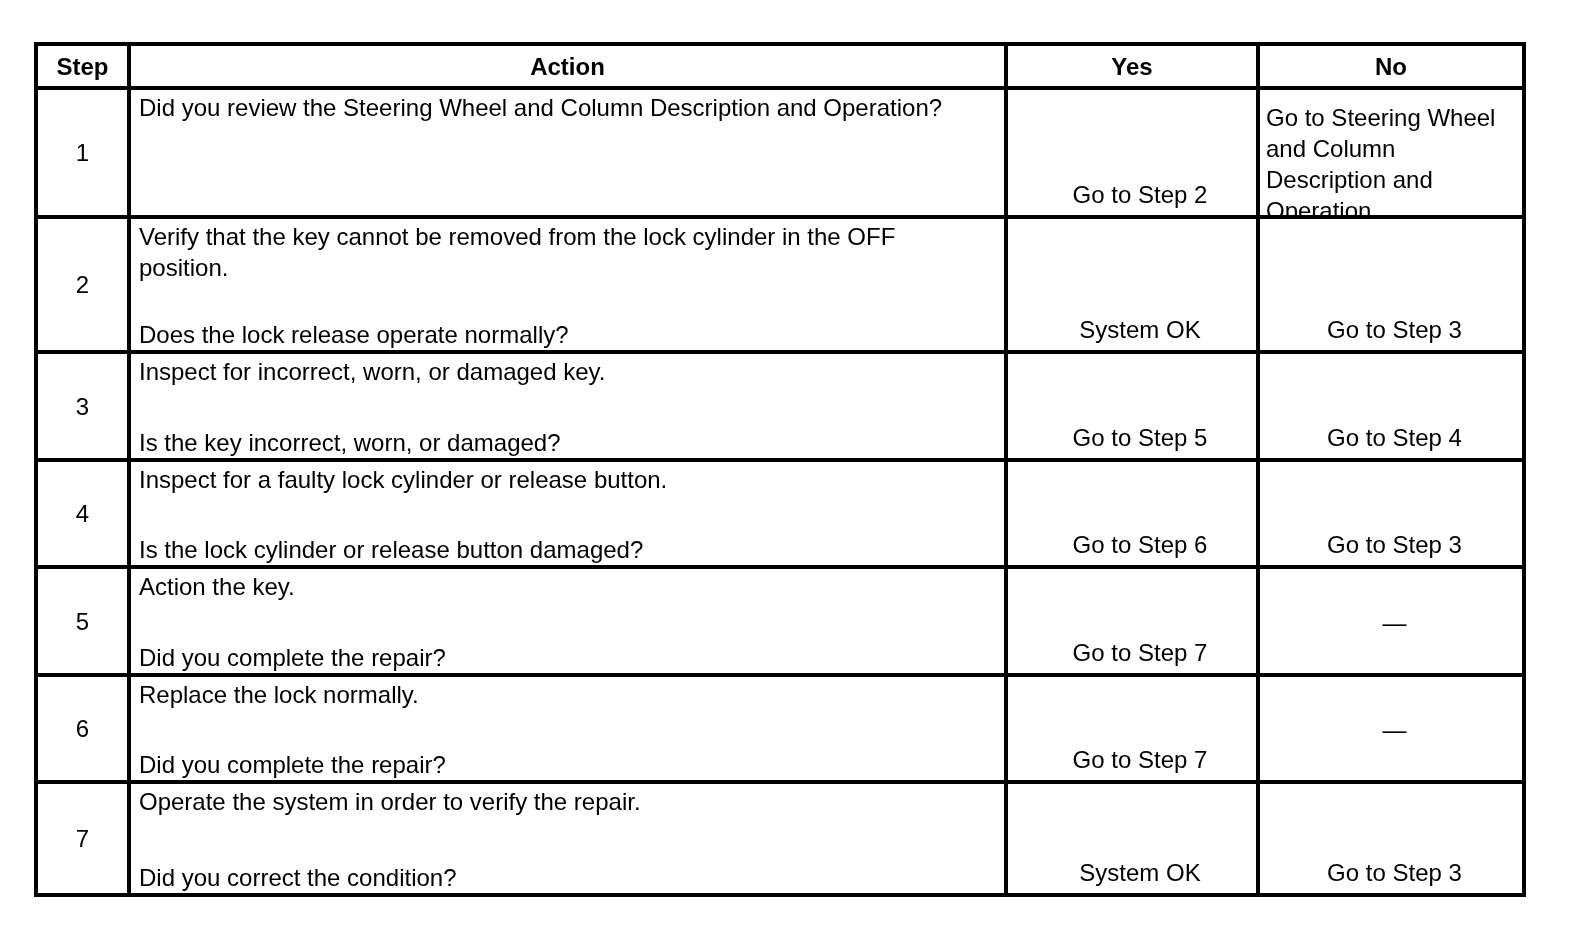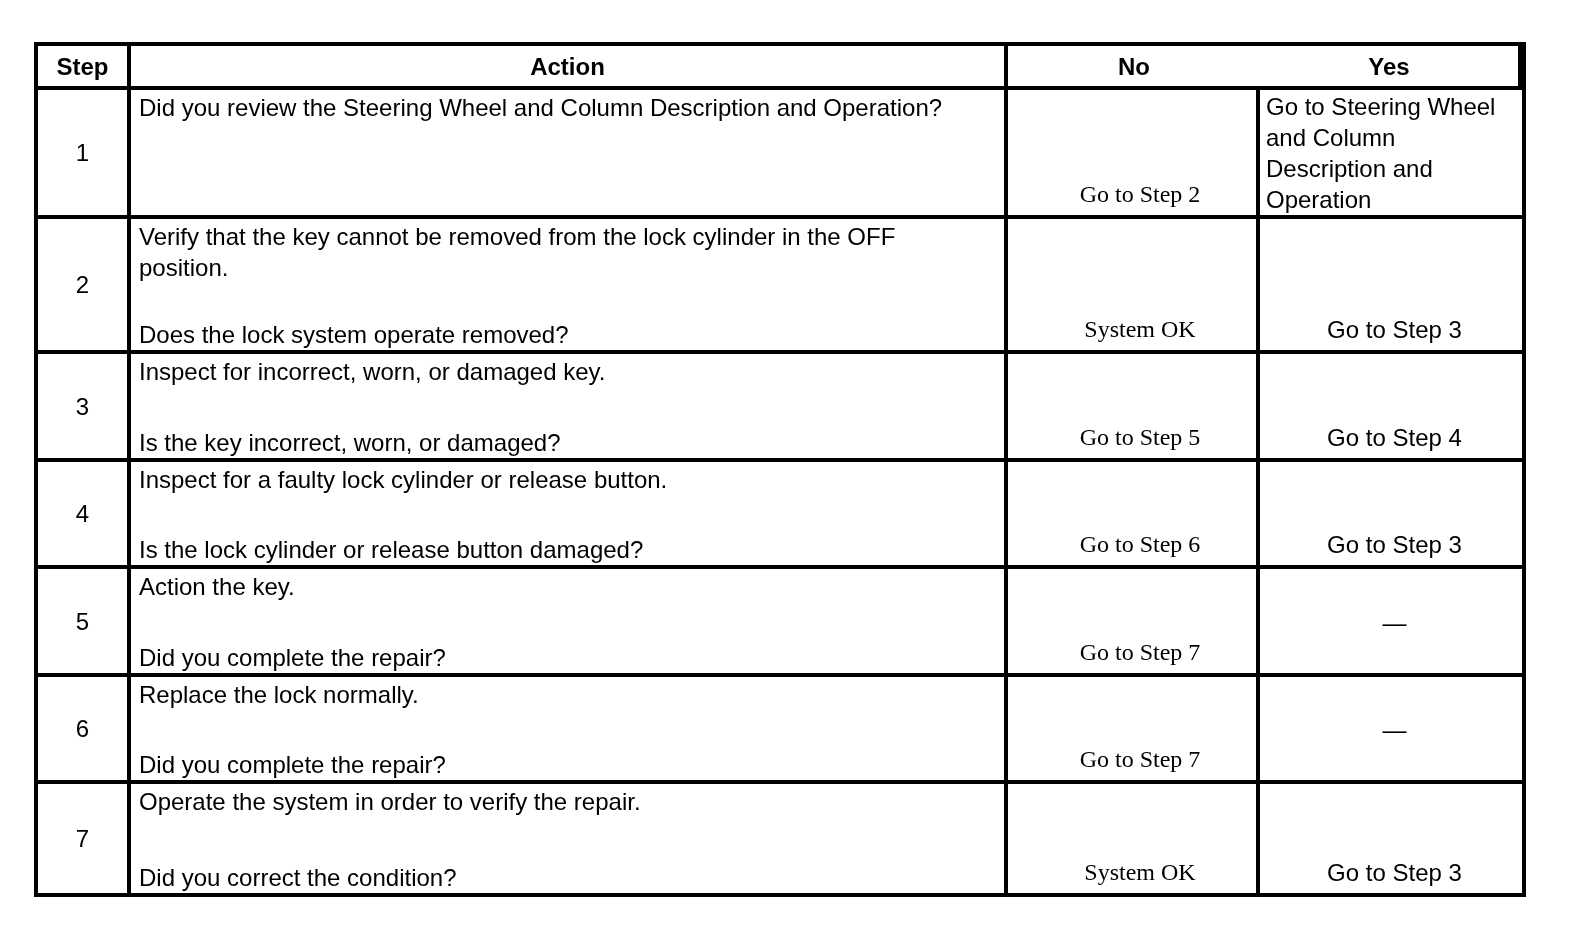--- a/index.html
+++ b/index.html
@@ -49,54 +49,53 @@
     flex-direction: column;
     justify-content: space-between;
     text-align: left;
     padding: 2px 26px 0 8px;
   }
   .cell-yes {
     align-items: flex-end;
     justify-content: center;
     text-align: center;
     padding: 2px 4px 5px 20px;
-    font-family: Liberation Serif, serif;
   }
   .cell-no {
     align-items: flex-end;
     justify-content: center;
     text-align: center;
     padding: 2px 4px 5px 11px;
   }
   .cell-no.no-long {
     align-items: flex-start;
     justify-content: flex-start;
     text-align: left;
-    padding: 1px 4px 0 6px;
+    padding: 12px 4px 0 6px;
   }
   .cell-no.no-dash {
     align-items: center;
     padding-bottom: 0;
   }
 </style>
 </head>
 <body>
 
 <div class="diag-table" id="diag-table">
   <div class="cell header-cell col-step">
     <span>Step</span>
   </div>
   <div class="cell header-cell col-action">
     <span>Action</span>
   </div>
+  <div class="cell header-cell col-yes">
+    <span>Yes</span>
+  </div>
   <div class="cell header-cell col-no">
     <span>No</span>
-  </div>
-  <div class="cell header-cell col-yes">
-    <span>Yes</span>
   </div>
 
   <div class="cell cell-step col-step">
     <span class="step-num">1</span>
   </div>
   <div class="cell cell-action col-action">
     <div class="action-text">Did you review the Steering Wheel and Column Description and Operation?</div>
 
   </div>
   <div class="cell cell-yes col-yes">
@@ -104,21 +103,21 @@
   </div>
   <div class="cell cell-no col-no no-long">
     <span>Go to Steering Wheel and Column Description and Operation</span>
   </div>
 
   <div class="cell cell-step col-step">
     <span class="step-num">2</span>
   </div>
   <div class="cell cell-action col-action">
     <div class="action-text">Verify that the key cannot be removed from the lock cylinder in the OFF position.</div>
-    <div class="question-text">Does the lock system operate removed?</div>
+    <div class="question-text">Does the lock release operate normally?</div>
   </div>
   <div class="cell cell-yes col-yes">
     <span>System OK</span>
   </div>
   <div class="cell cell-no col-no">
     <span>Go to Step 3</span>
   </div>
 
   <div class="cell cell-step col-step">
     <span class="step-num">3</span>

